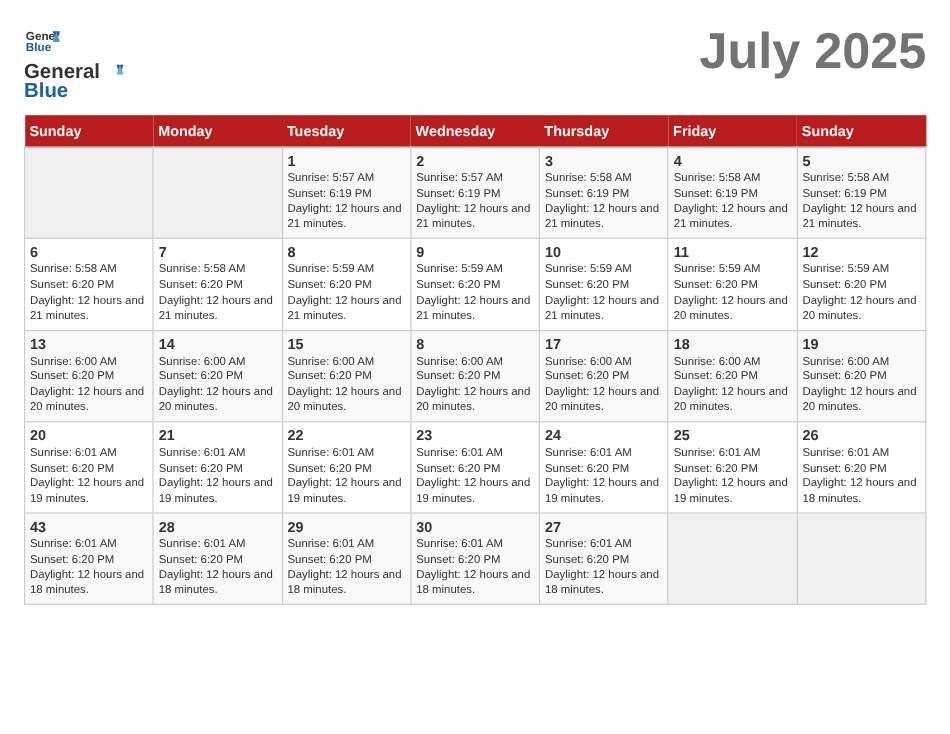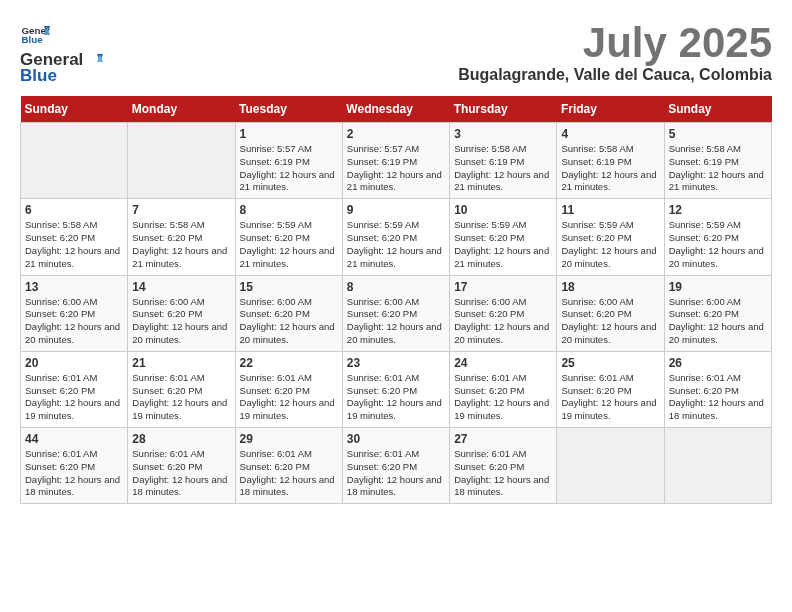--- a/index.html
+++ b/index.html
@@ -95,21 +95,20 @@
         <svg width="20" height="20" viewBox="0 0 20 20">
           <polygon points="14,4 20,4 17,12" fill="#1a5fa8"></polygon>
           <polygon points="17,12 20,4 23,12" fill="#6aaddd" transform="translate(-3,0)"></polygon>
         </svg>
       </div>
       <div style="font-size:17px;font-weight:bold;color:#1a5fa8;margin-top:-4px;">Blue</div>
     </div>
   </div>
   <div class="title-area">
     <div class="month-title">July 2025</div>
-    <div class="subtitle">Bugalagrande, Valle del Cauca, Colombia</div>
   </div>
 </div>
 
 <table>
   <thead>
     <tr>
     <th>Sunday</th>
         <th>Monday</th>
         <th>Tuesday</th>
         <th>Wednesday</th>
@@ -228,21 +227,21 @@
           <div class="day-num">25</div>
           <div class="day-info">Sunrise: 6:01 AM<br>Sunset: 6:20 PM<br>Daylight: 12 hours and 19 minutes.</div>
         </td>
         <td>
           <div class="day-num">26</div>
           <div class="day-info">Sunrise: 6:01 AM<br>Sunset: 6:20 PM<br>Daylight: 12 hours and 18 minutes.</div>
         </td>
       </tr>
       <tr>
         <td>
-          <div class="day-num">44</div>
+          <div class="day-num">43</div>
           <div class="day-info">Sunrise: 6:01 AM<br>Sunset: 6:20 PM<br>Daylight: 12 hours and 18 minutes.</div>
         </td>
         <td>
           <div class="day-num">28</div>
           <div class="day-info">Sunrise: 6:01 AM<br>Sunset: 6:20 PM<br>Daylight: 12 hours and 18 minutes.</div>
         </td>
         <td>
           <div class="day-num">29</div>
           <div class="day-info">Sunrise: 6:01 AM<br>Sunset: 6:20 PM<br>Daylight: 12 hours and 18 minutes.</div>
         </td>

